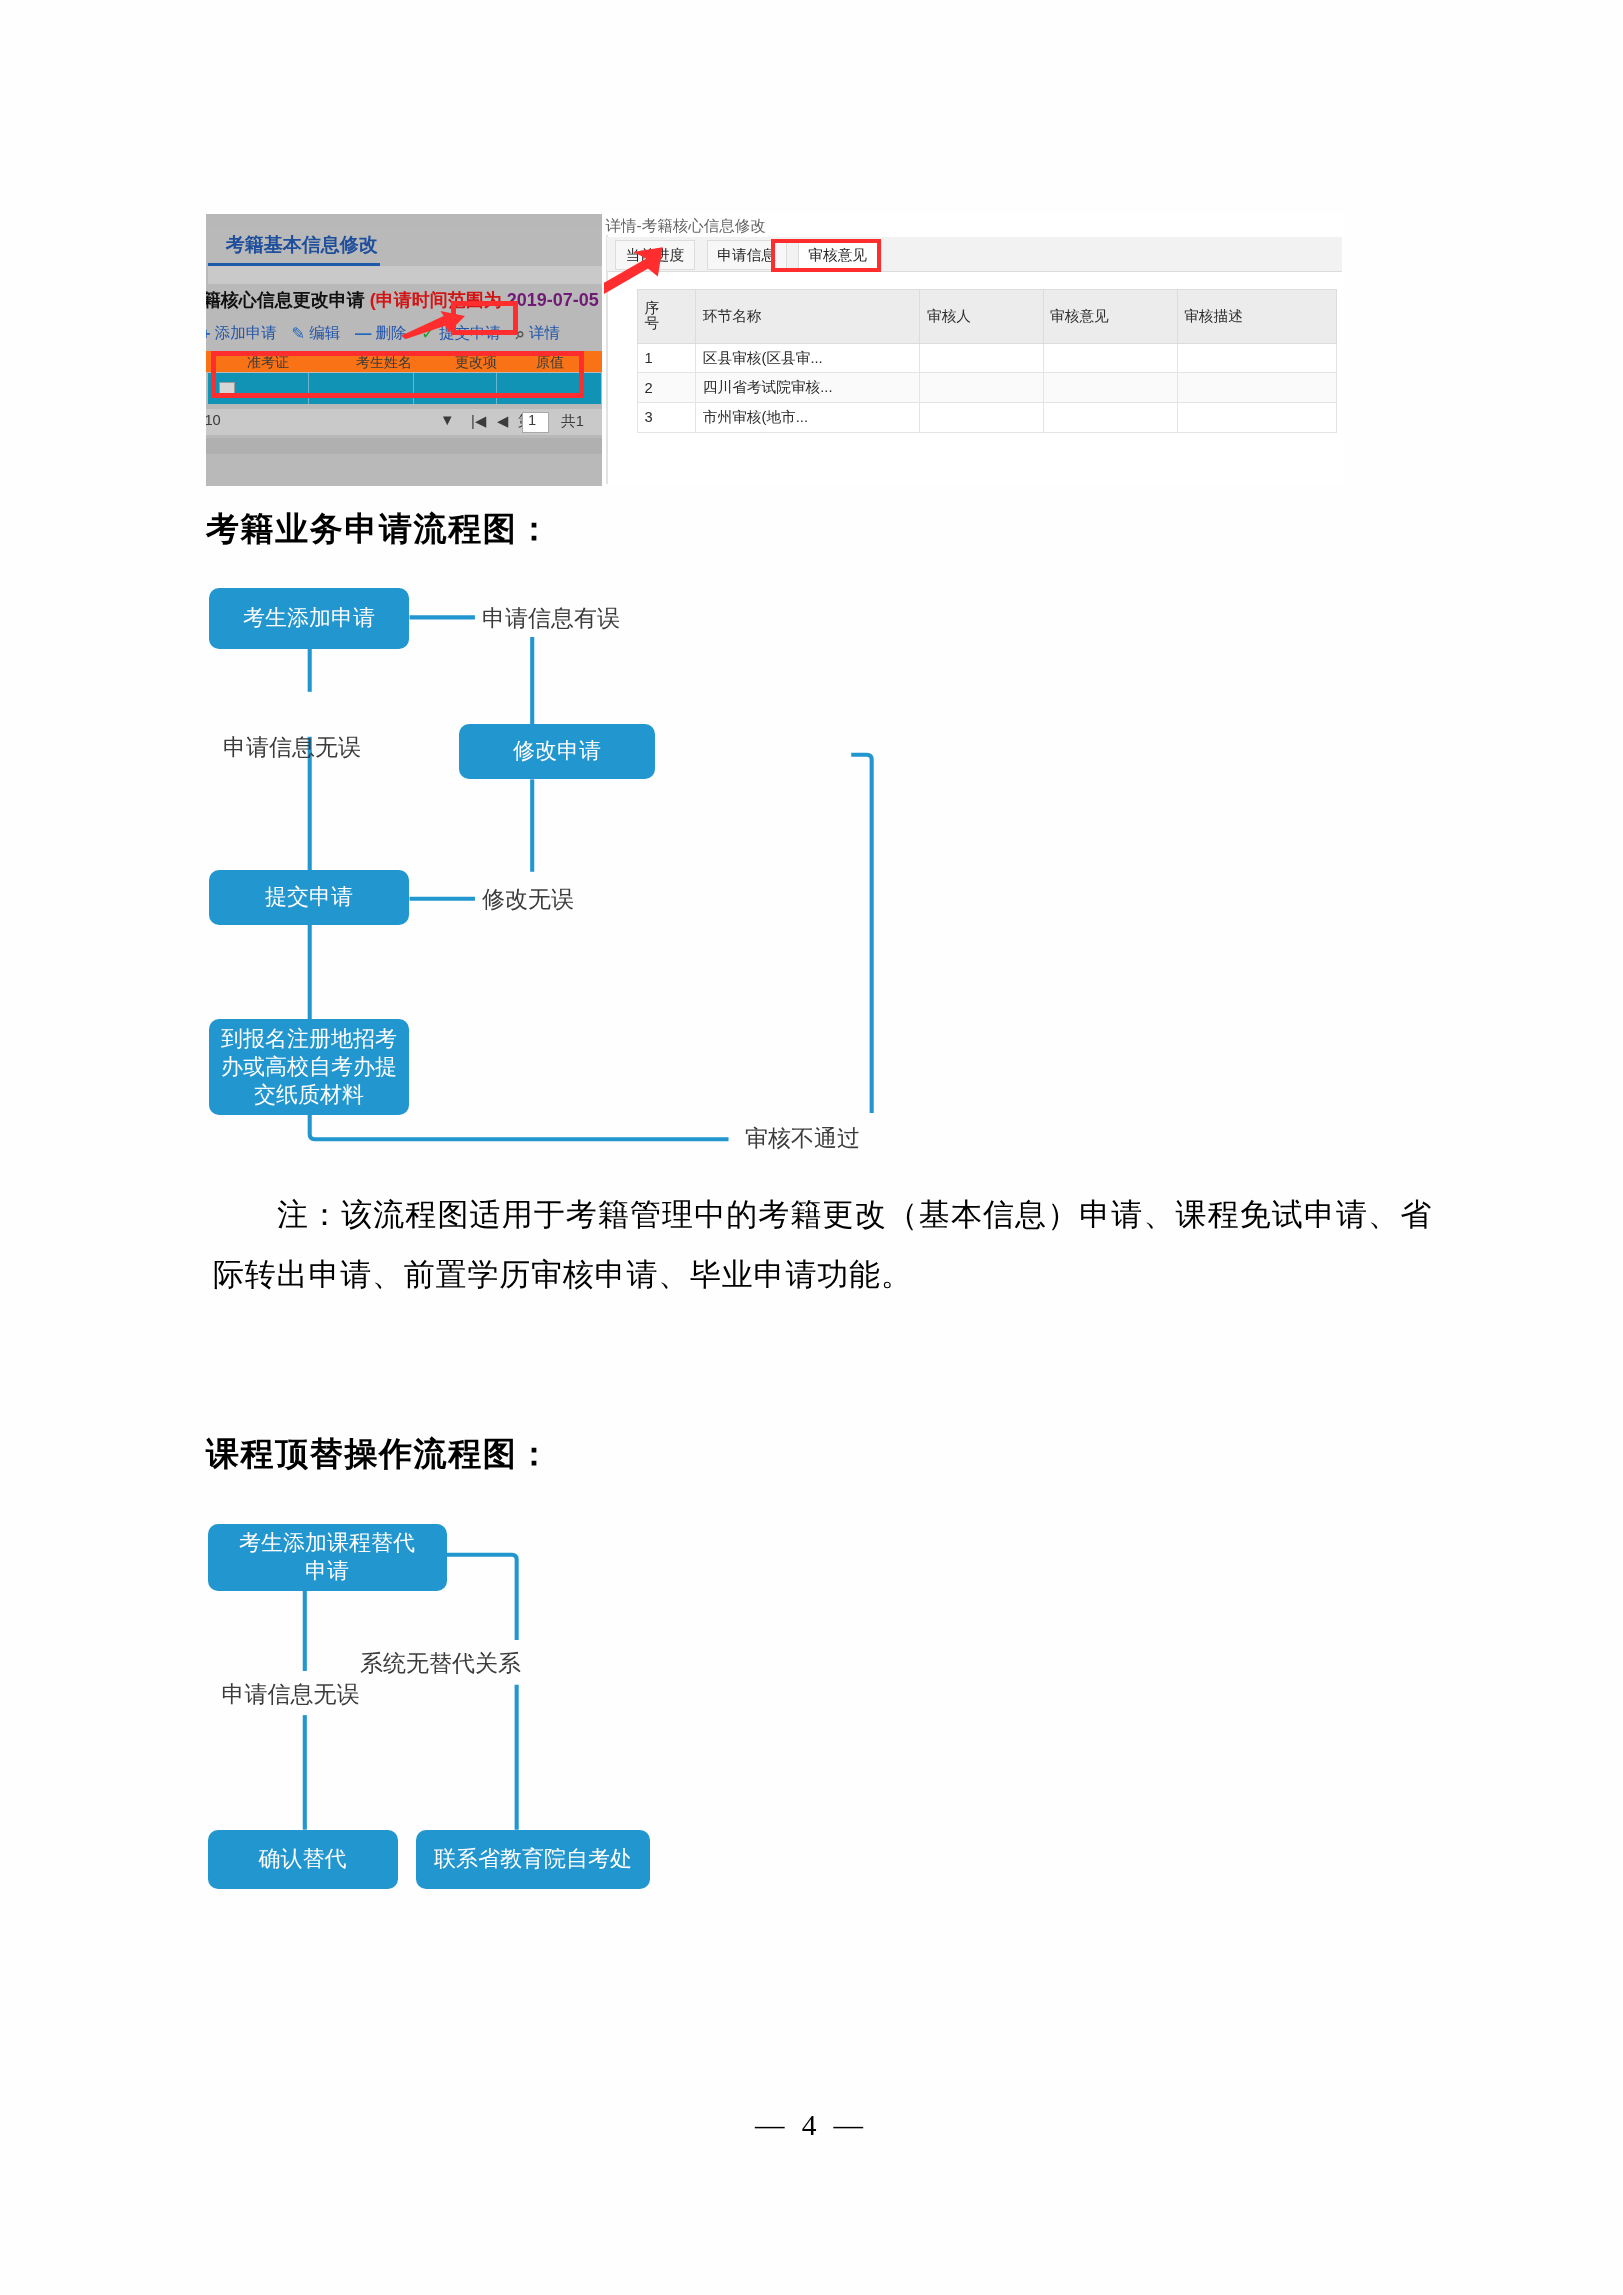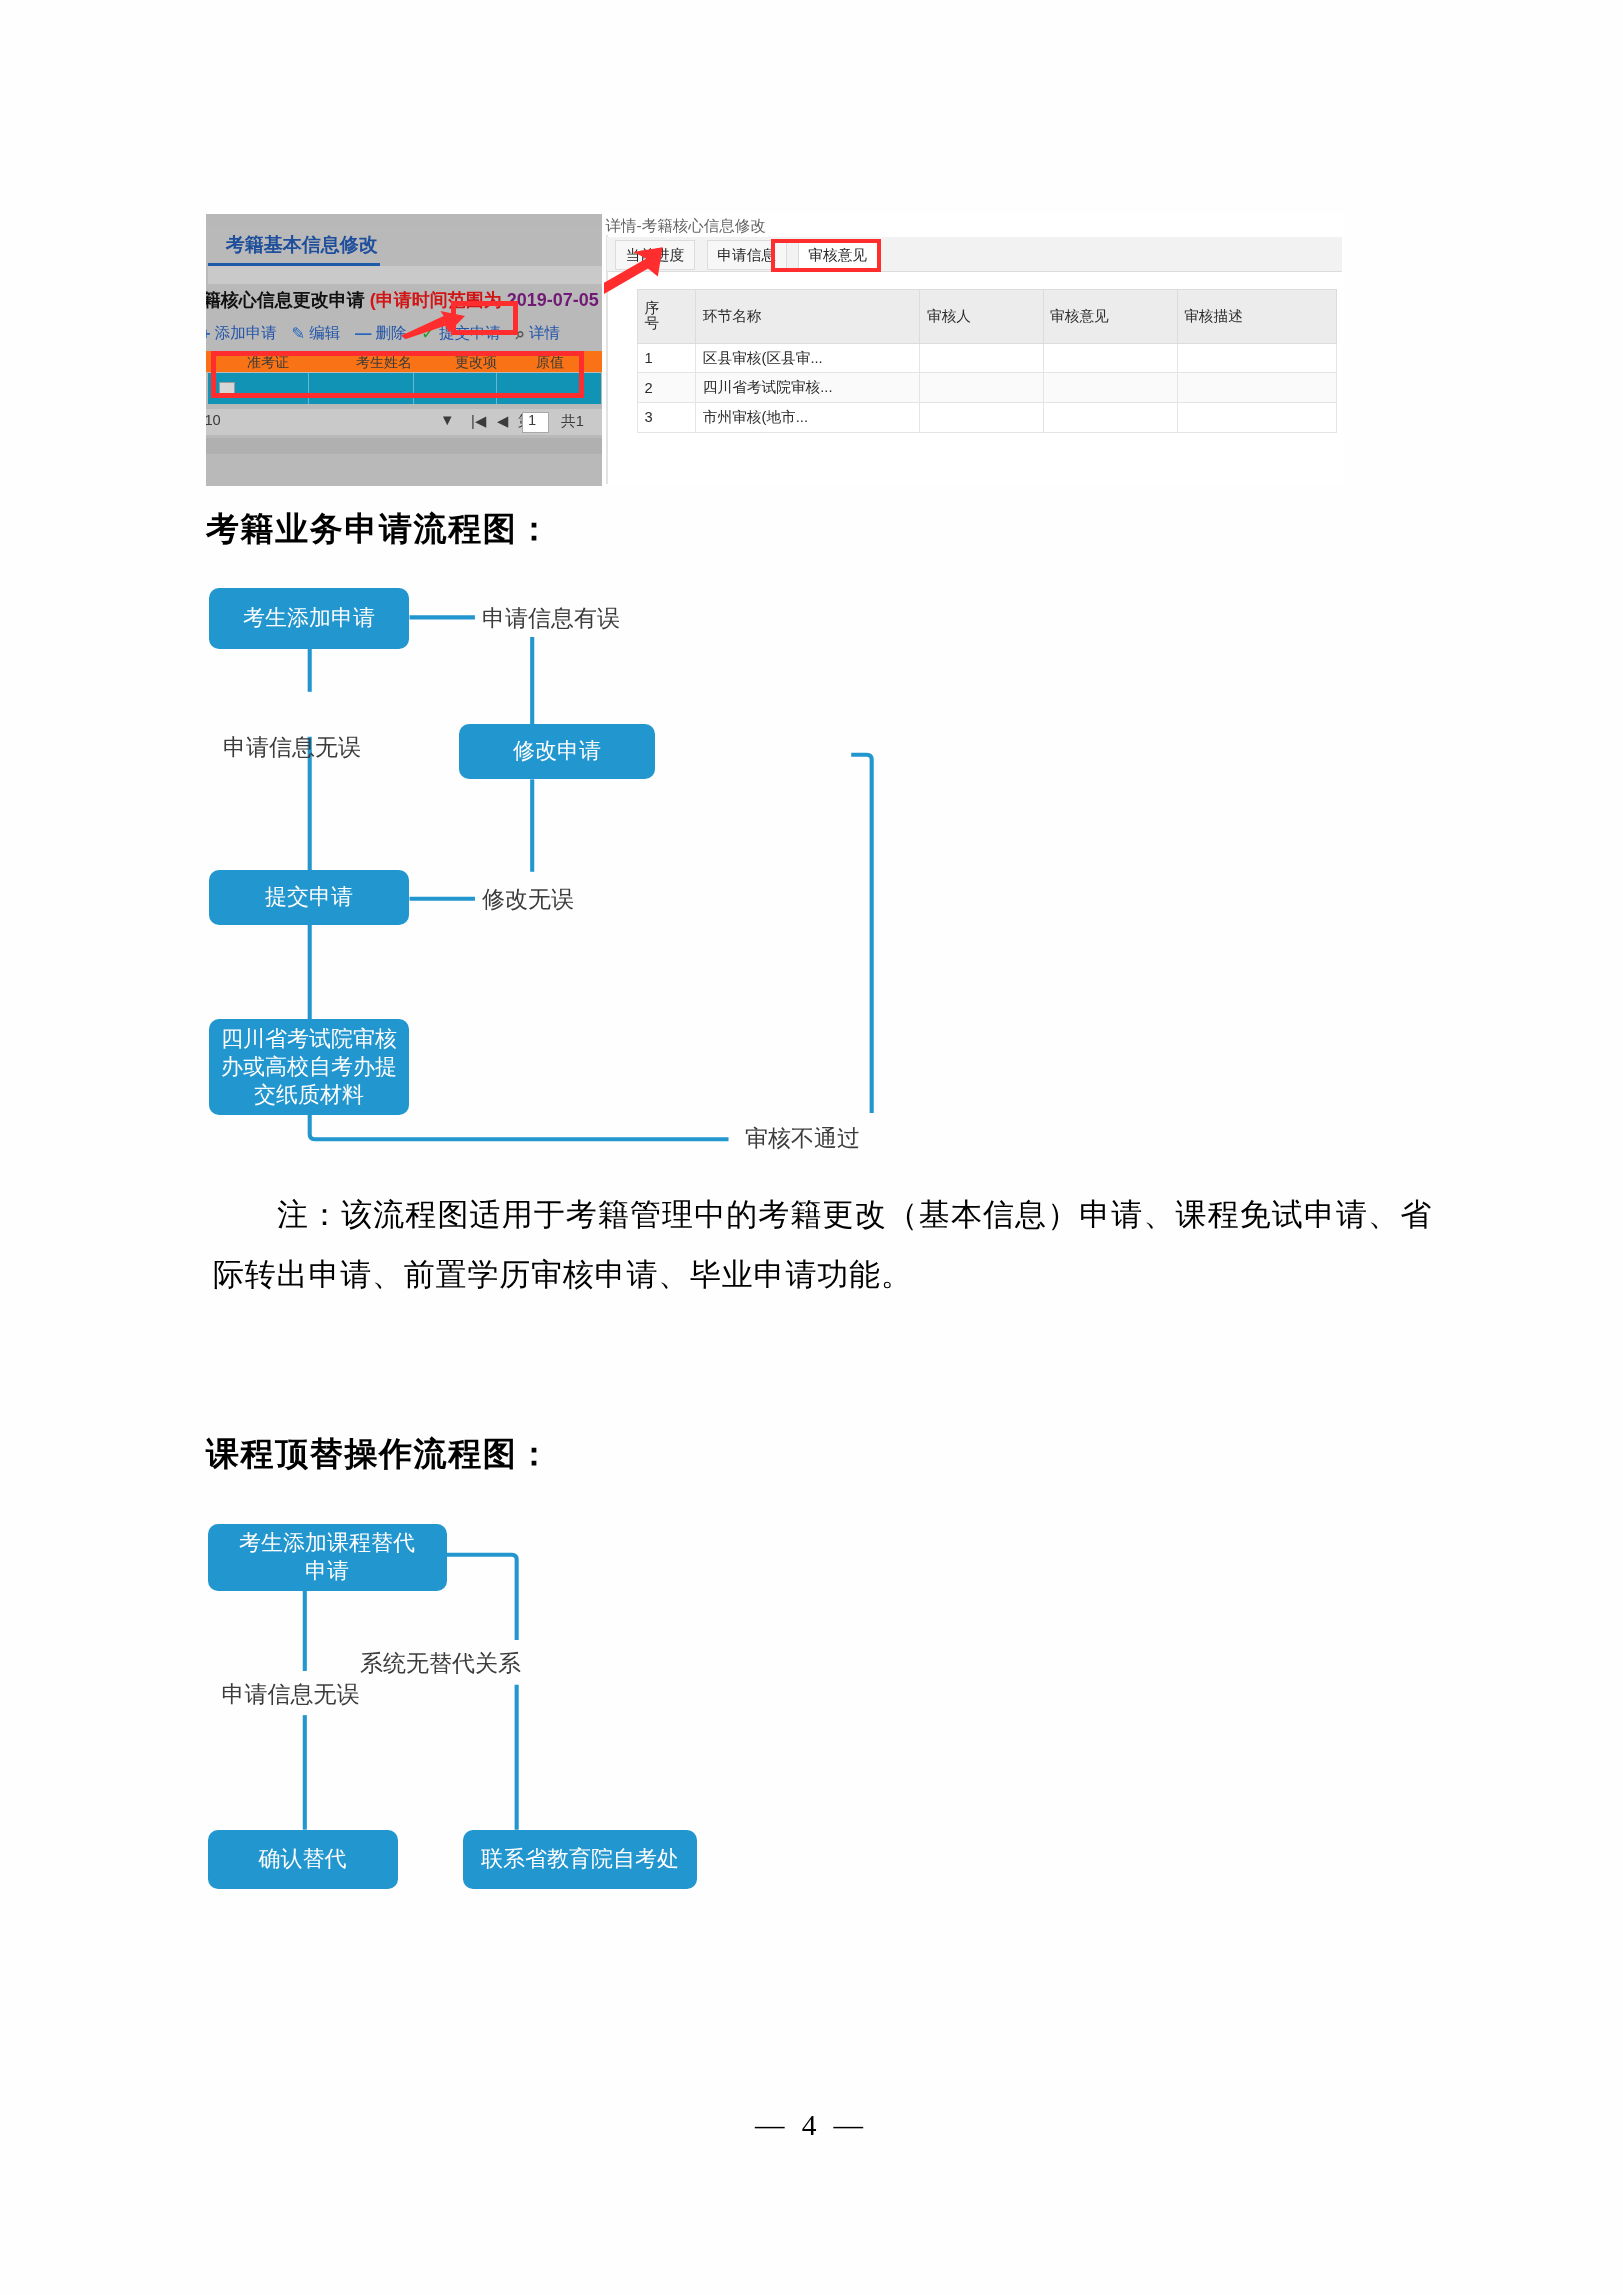--- a/index.html
+++ b/index.html
@@ -495,21 +495,21 @@
       <path d="M815 660 L815 228 Q815 222 809 222 L790 222" fill="none" stroke="#2296ce" stroke-width="5"></path>
     </svg>
 
     <div class="node" style="left:4.1px;   top:14.7px;  width:200px; height:61px;">考生添加申请</div>
 
     <div class="node" style="left:254px; top:151px; width:196px; height:55px;">修改申请</div>
 
     <div class="node" style="left:4.1px;   top:297px; width:200px; height:55px;">提交申请</div>
 
     <div class="node" style="left:4.1px;   top:446px; width:200px; height:96px; flex-direction:column;">
-      <div>四川省考试院审核</div>
+      <div>到报名注册地招考</div>
       <div>办或高校自考办提</div>
       <div>交纸质材料</div>
     </div>
 
     <div class="edge-label" style="left:277px; top:29.5px;">申请信息有误</div>
     <div class="edge-label" style="left:18px;  top:159px;">申请信息无误</div>
     <div class="edge-label" style="left:277px; top:311px;">修改无误</div>
     <div class="edge-label" style="left:540px; top:550px;">审核不通过</div>
   </div>
 
@@ -527,21 +527,21 @@
       <line x1="381" y1="215" x2="381" y2="392" stroke="#2296ce" stroke-width="5"></line>
     </svg>
 
     <div class="node" style="left:2.5px; top:14.7px; width:239px; height:67px; flex-direction:column;">
       <div>考生添加课程替代</div>
       <div>申请</div>
     </div>
 
     <div class="node" style="left:2.5px; top:321px; width:190px; height:59px;">确认替代</div>
 
-    <div class="node" style="left:211px; top:321px; width:234px; height:59px;margin-left:47px;">联系省教育院自考处</div>
+    <div class="node" style="left:211px; top:321px; width:234px; height:59px;">联系省教育院自考处</div>
 
     <div class="edge-label" style="left:16.4px;  top:170px;">申请信息无误</div>
     <div class="edge-label" style="left:155px; top:139px;">系统无替代关系</div>
   </div>
 
 
   <div class="page-num">— 4 —</div>
 
 </div>
 

